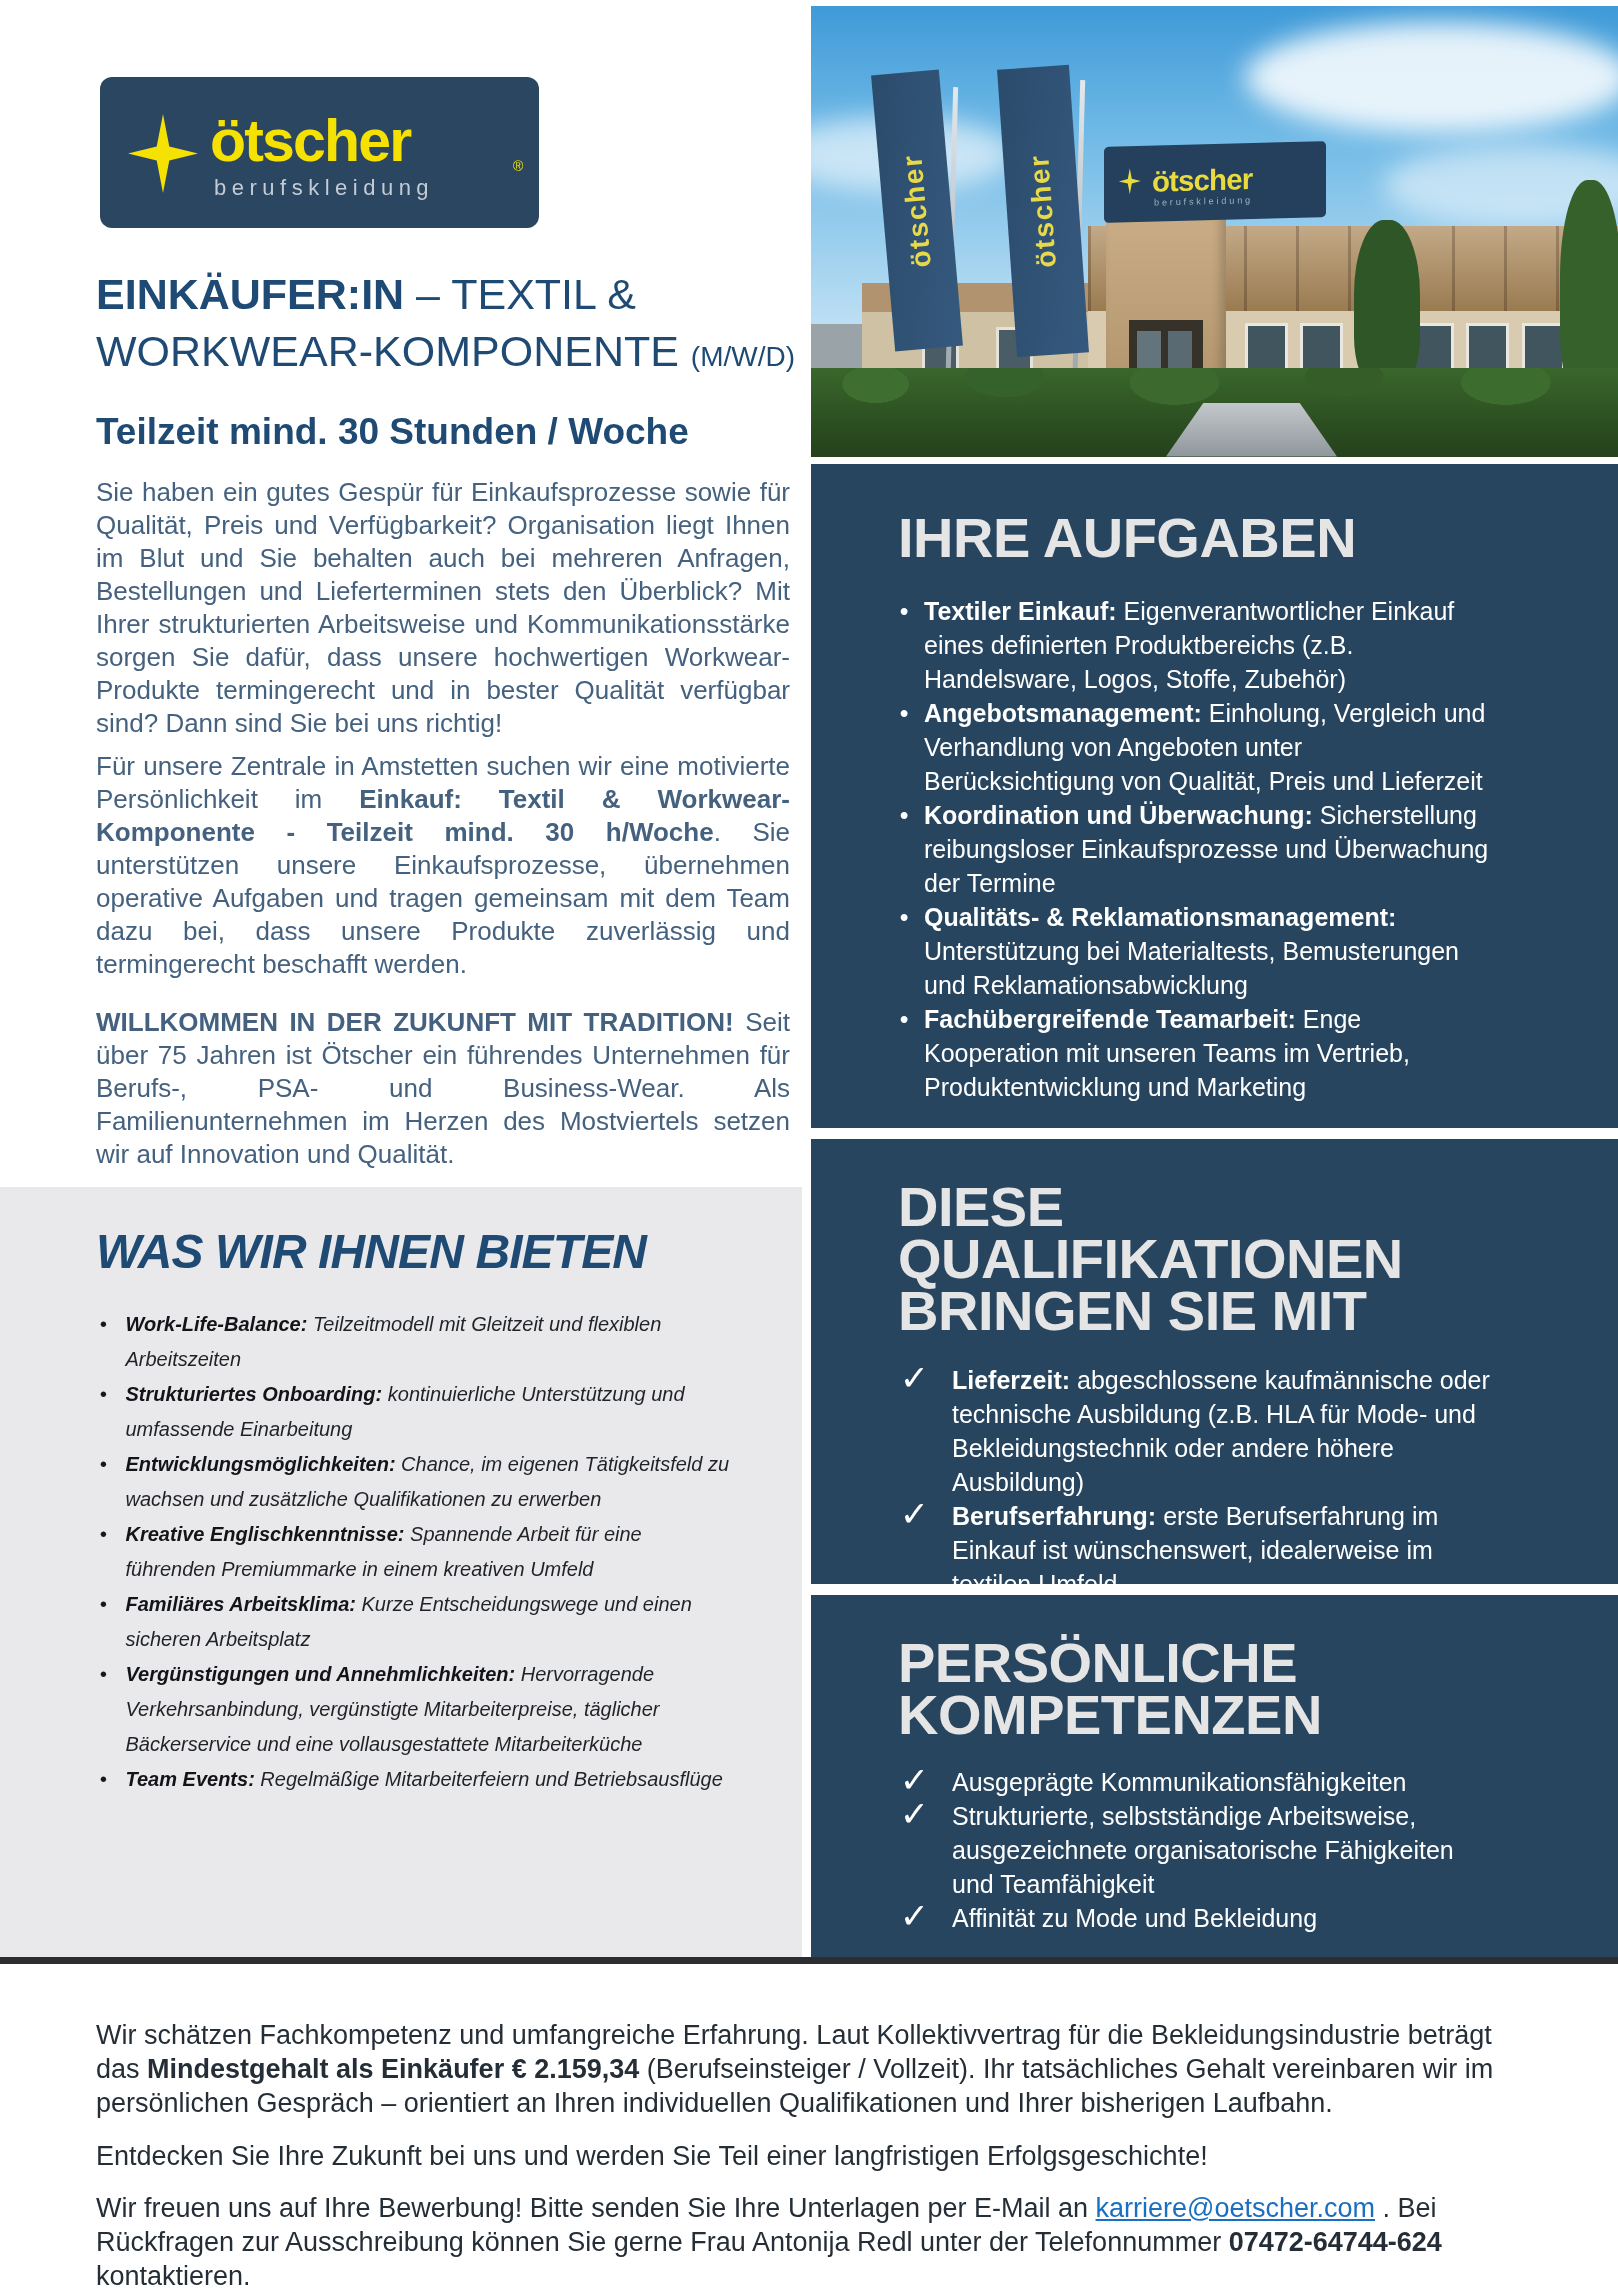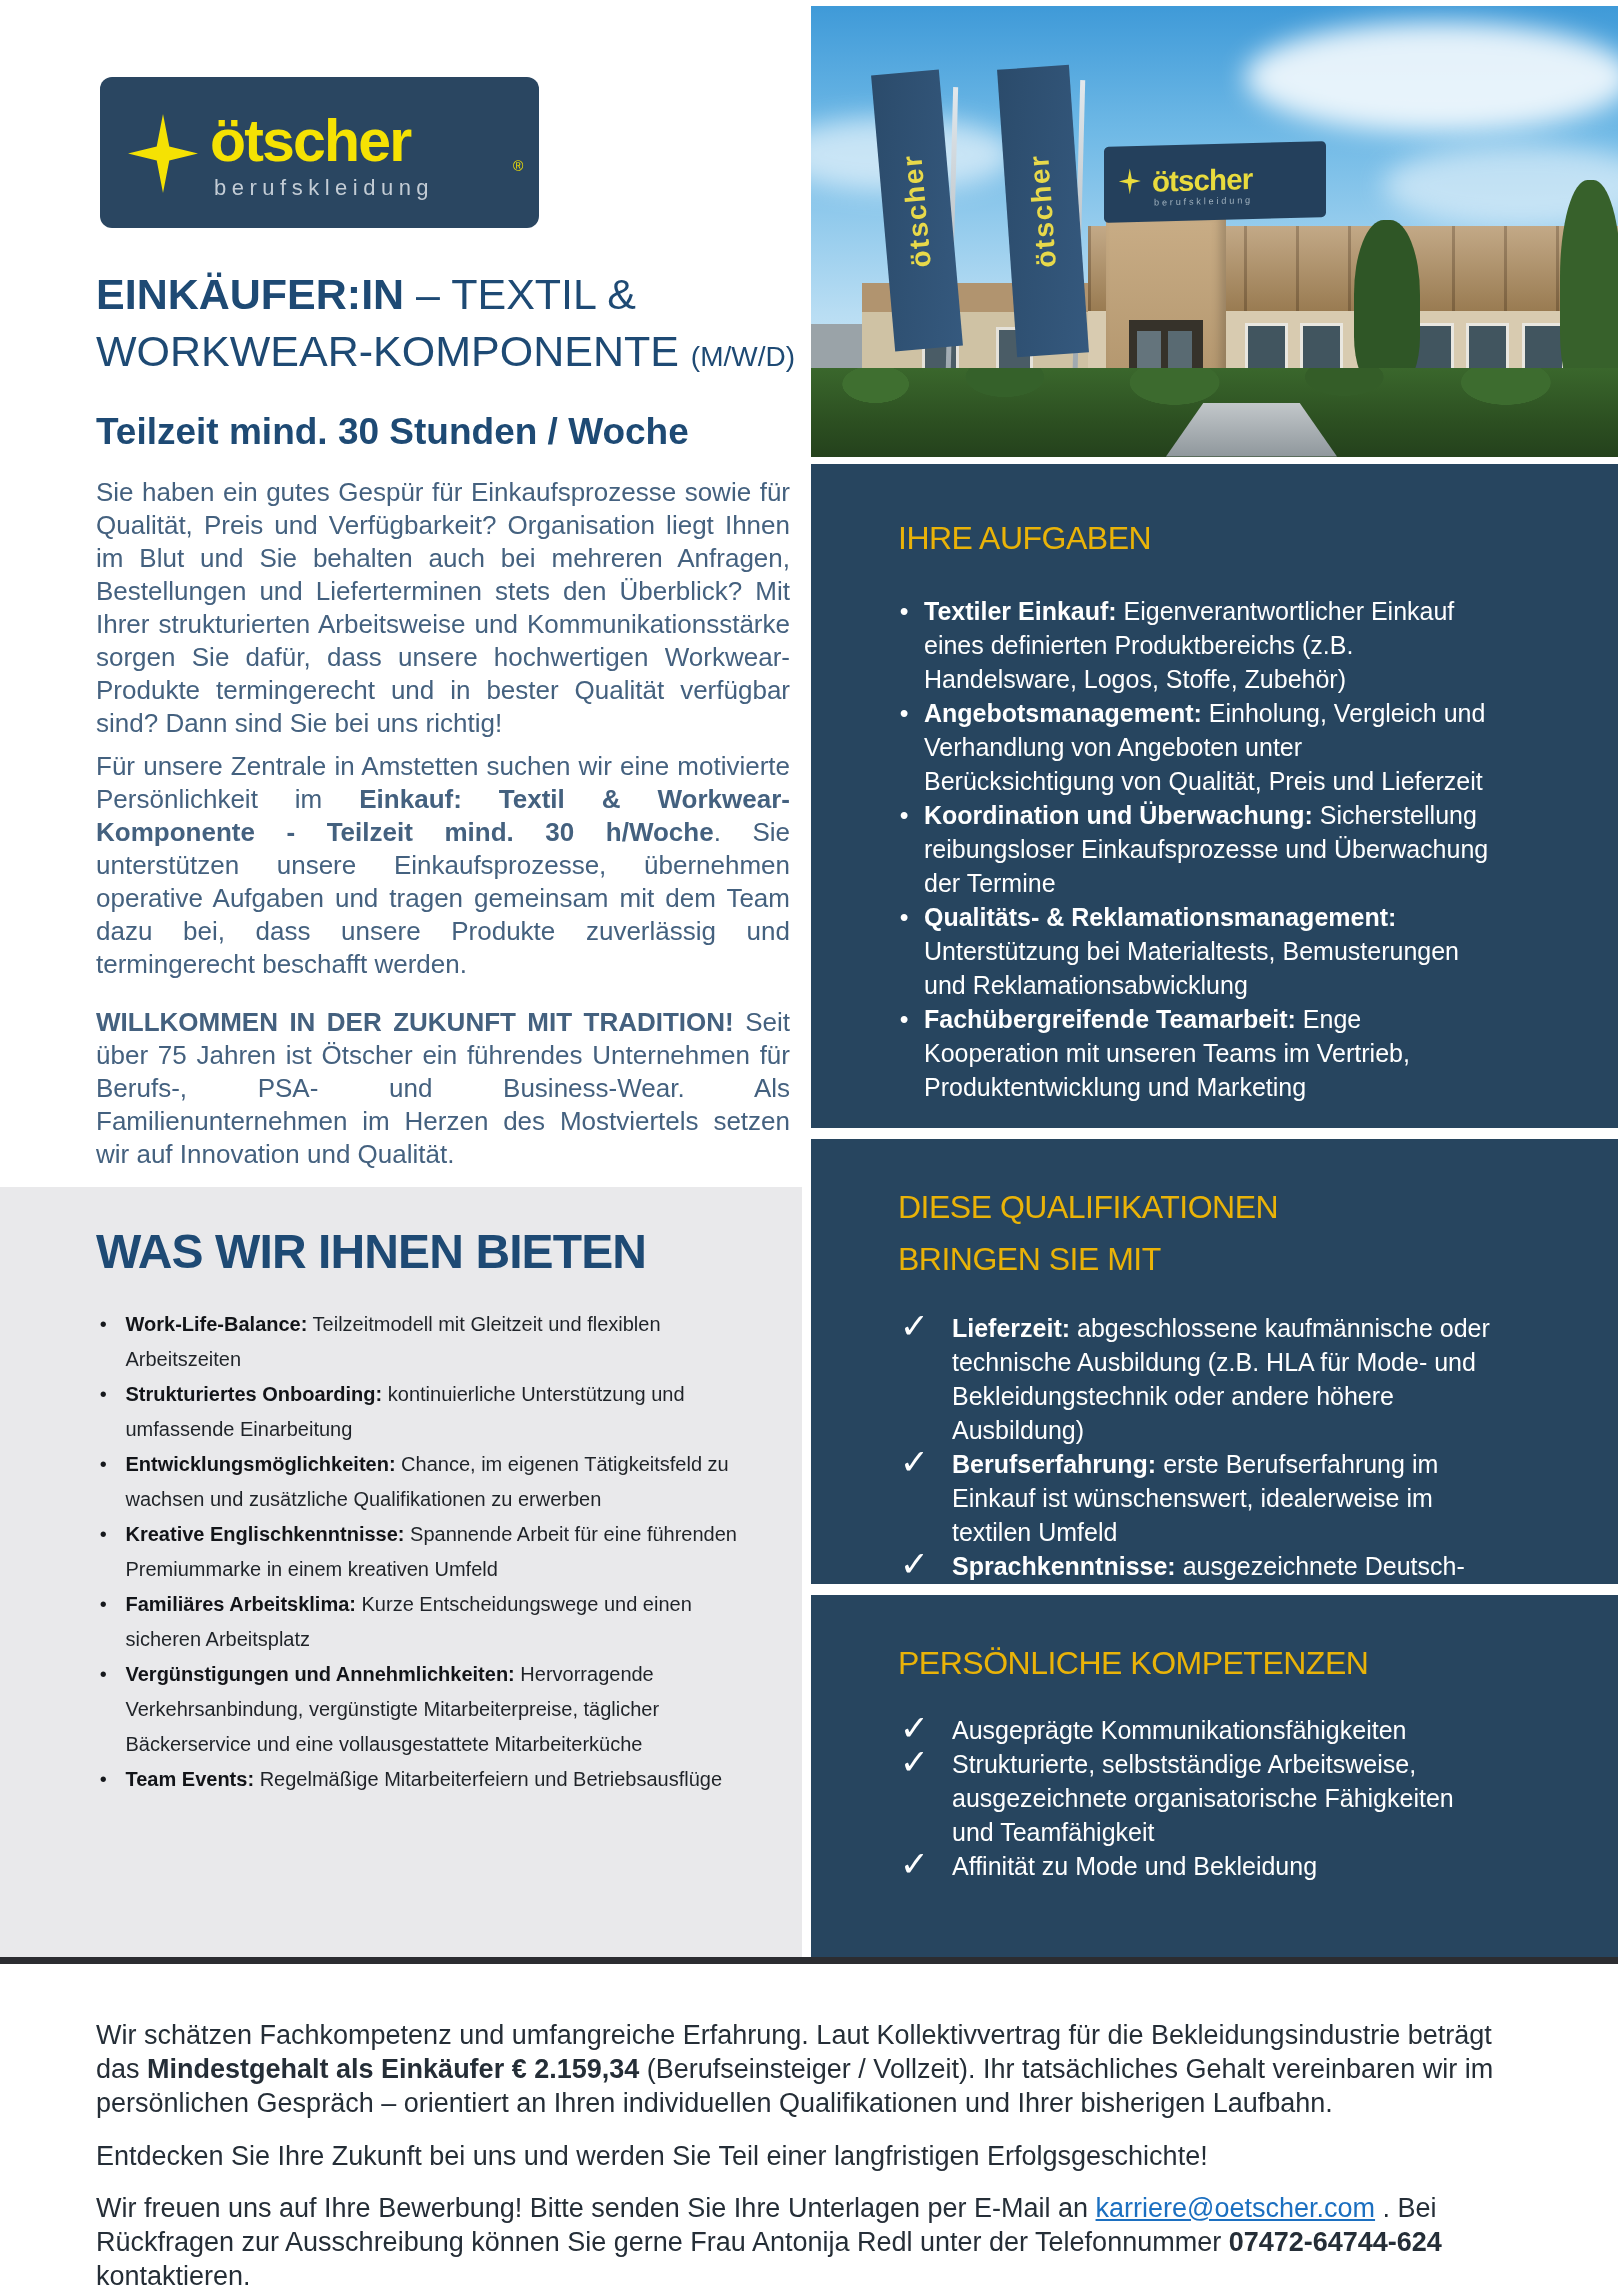--- a/index.html
+++ b/index.html
@@ -25,32 +25,32 @@
   .title .mwd{font-size:28px;font-weight:400;}
   .title .l3{position:absolute;top:140px;left:0;font-size:37px;line-height:1;font-weight:700;white-space:nowrap;}
 
   
   .intro{position:absolute;left:96px;width:694px;font-size:26px;line-height:33px;
          text-align:justify;color:#44617f;margin:0;}
   .intro b{font-weight:700;}
   .p1{top:476px;} .p2{top:750px;} .p3{top:1006px;}
 
   
-  .benefits-box{position:absolute;left:0;top:1187px;width:802px;height:770px;background:#e9e9eb;}
+  .benefits-box{position:absolute;left:0;top:1187px;width:802px;height:770px;background:#e9e9eb;font-style:italic;}
   .benefits-box h2{position:absolute;left:96px;top:37px;margin:0;font-size:48px;font-weight:800;
                    color:#1e4a74;letter-spacing:-0.9px;white-space:nowrap;}
   .benefits-list{position:absolute;left:96px;top:120px;width:641px;list-style:none;margin:0;padding:0;
                  font-size:20px;line-height:35px;color:#1f2328;}
   .benefits-list li{position:relative;padding-left:29.5px;}
   .benefits-list .dot::before{content:"•";position:absolute;left:3.7px;top:0;color:#15181c;}
   .benefits-list .lead{font-weight:700;color:#121418;}
 
   
   .navy{background:#27455f;color:#ffffff;position:absolute;left:811px;width:808px;overflow:hidden;}
-  .navy h2{margin:0;font-size:32px;font-weight:400;color:#eab308;letter-spacing:-0.5px;line-height:52px;}
+  .navy h2{margin:0;font-size:56px;font-weight:700;color:#e5e5e5;letter-spacing:-0.5px;line-height:52px;}
   .navy ul{list-style:none;margin:0;padding:0;font-size:25px;line-height:34px;width:595px;}
   .navy li{position:relative;padding-left:26px;}
   .navy .dot::before{content:"•";position:absolute;left:1.8px;top:0;color:#ffffff;}
   .navy li.checked{padding-left:54px;}
   .navy .check{position:absolute;left:1.8px;top:-1.8px;}
   .navy .check::before{content:"✓";font-size:35px;font-weight:700;color:#ffffff;}
   .navy .lead{font-weight:700;}
   .box-aufgaben{top:464px;height:664px;padding:48px 92px 0 87px;box-sizing:border-box;}
   .box-aufgaben h2{margin-bottom:29.5px;}
   .box-quali{top:1139px;height:445px;padding:42px 83px 0 87px;box-sizing:border-box;}

